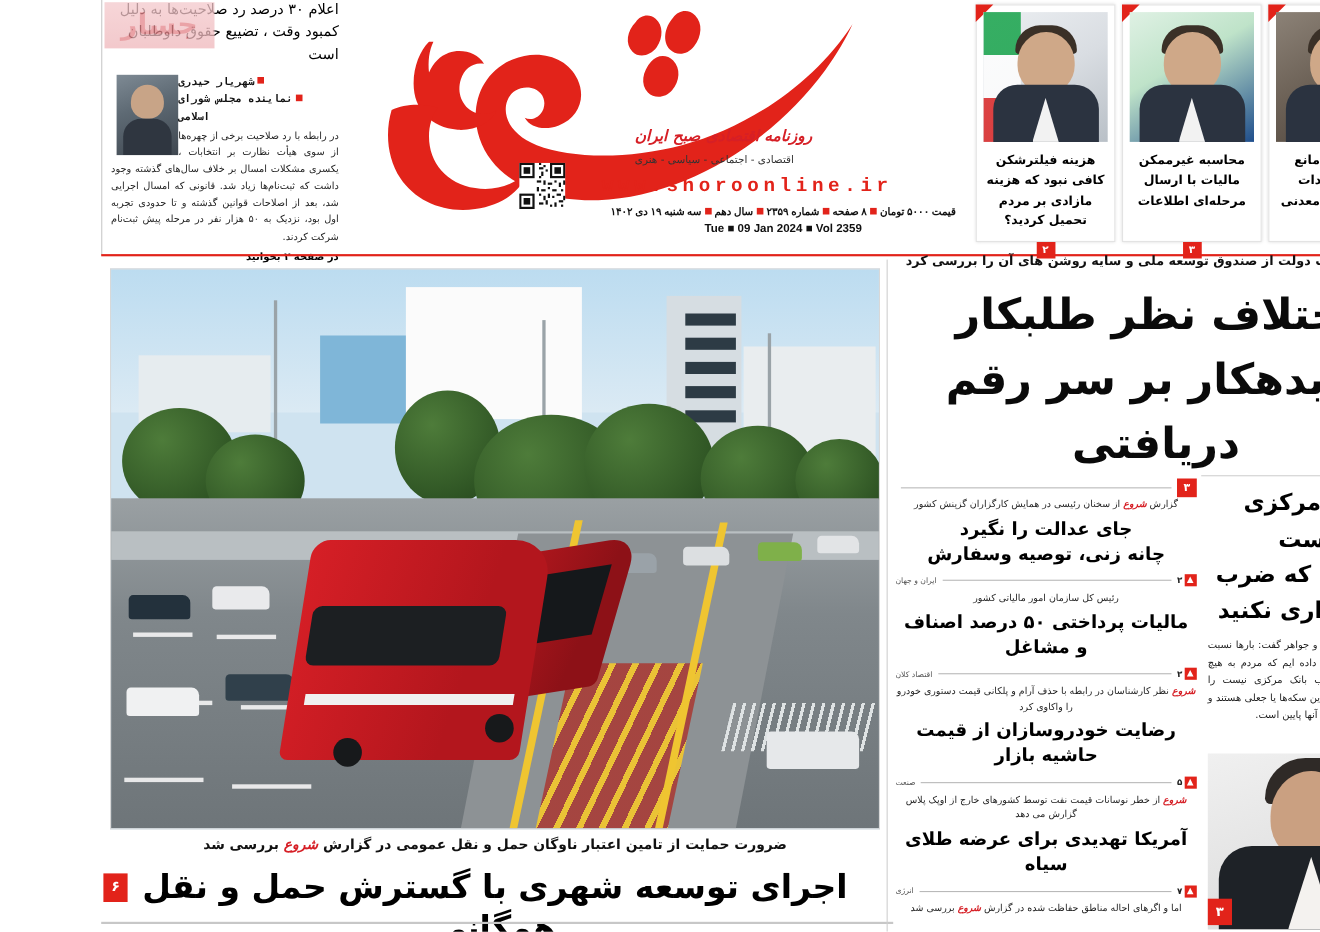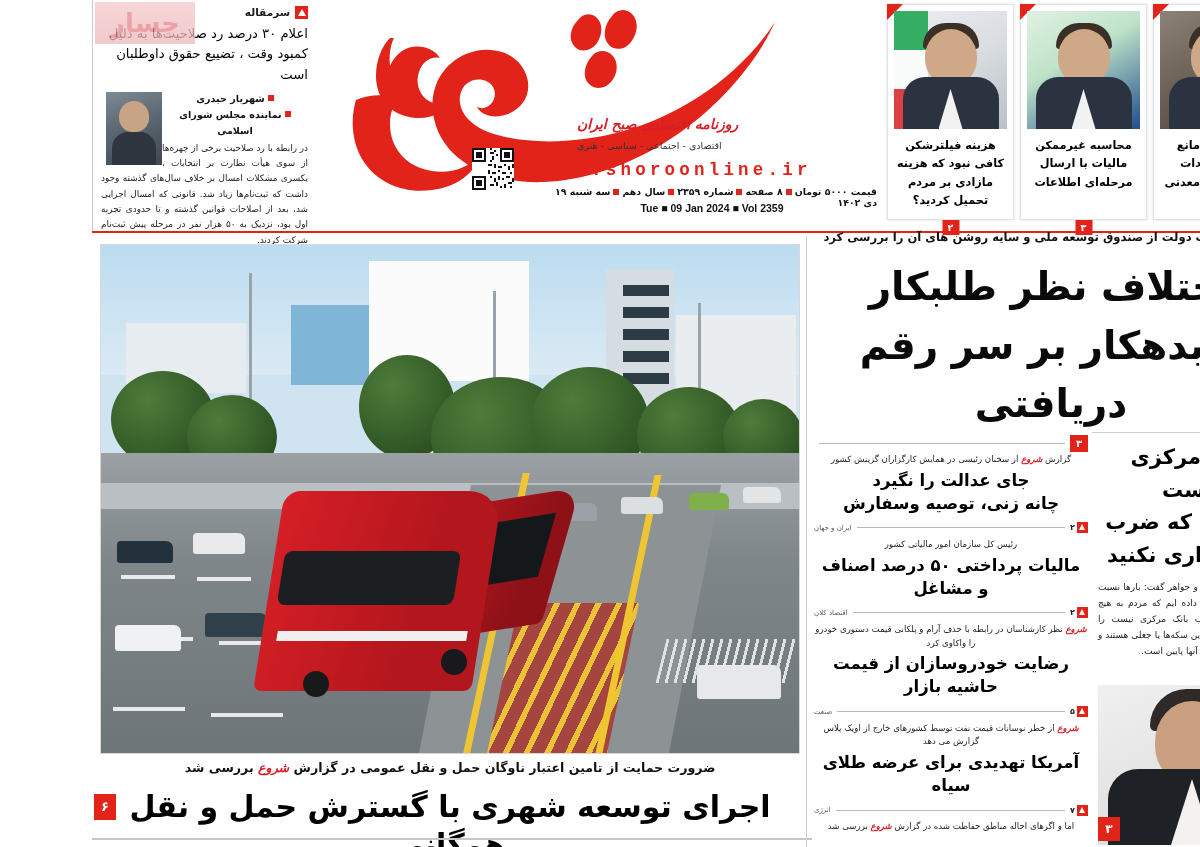--- a/index.html
+++ b/index.html
@@ -119,21 +119,22 @@
     left: 6px; top: 40px;
     width: 44px; height: 36px;
     border-radius: 16px 16px 0 0;
     background: #2f3640;
   }
   .ed-byline {
     font-size: 9.6px;
     font-weight: bold;
     color: #111;
     line-height: 1.65;
-    text-align: center;
+    text-align: left;
+    font-family: Liberation Mono, monospace;
   }
   .ed-byline .bullet {
     display: inline-block;
     width: 6px; height: 6px;
     background: #e2231a;
     margin-left: 3px;
     vertical-align: 1px;
   }
   .ed-text {
     font-size: 8.9px;
@@ -188,25 +189,26 @@
     font-weight: bold;
     color: #e2231a;
     letter-spacing: 4.2px;
     direction: ltr;
     font-family: Liberation Mono, monospace;
   }
   .mast-dateline {
     position: absolute;
     right: 0; top: 186px;
     width: 330px;
-    text-align: right;
+    text-align: center;
     font-size: 9.4px;
     color: #111;
     direction: rtl;
     font-weight: bold;
+    font-family: Liberation Serif, serif;
   }
   .mast-dateline .sep {
     display: inline-block;
     width: 6px; height: 6px;
     background: #e2231a;
     margin: 0 3px;
   }
   .mast-dateline-en {
     position: absolute;
     right: 0; top: 202px;
@@ -719,24 +721,20 @@
 </head>
 <body>
 
 <div class="page">
 
   <div class="topbar">
 
     <div class="editorial">
       <div class="watermark">
         <span>جسار</span>
-      </div>
-      <div class="ed-head">
-        <div class="ed-icon"></div>
-        <div class="ed-head-label">سرمقاله</div>
       </div>
       <div class="ed-title">اعلام ۳۰ درصد رد صلاحیت‌ها به دلیل کمبود وقت ، تضییع حقوق داوطلبان است</div>
       <div class="ed-body-wrap">
         <div class="ed-photo"></div>
         <div class="ed-byline">
           <span class="bullet"></span><span>شهریار حیدری</span>
         </div>
         <div class="ed-byline">
           <span class="bullet"></span><span>نماینده مجلس شورای اسلامی</span>
         </div>

